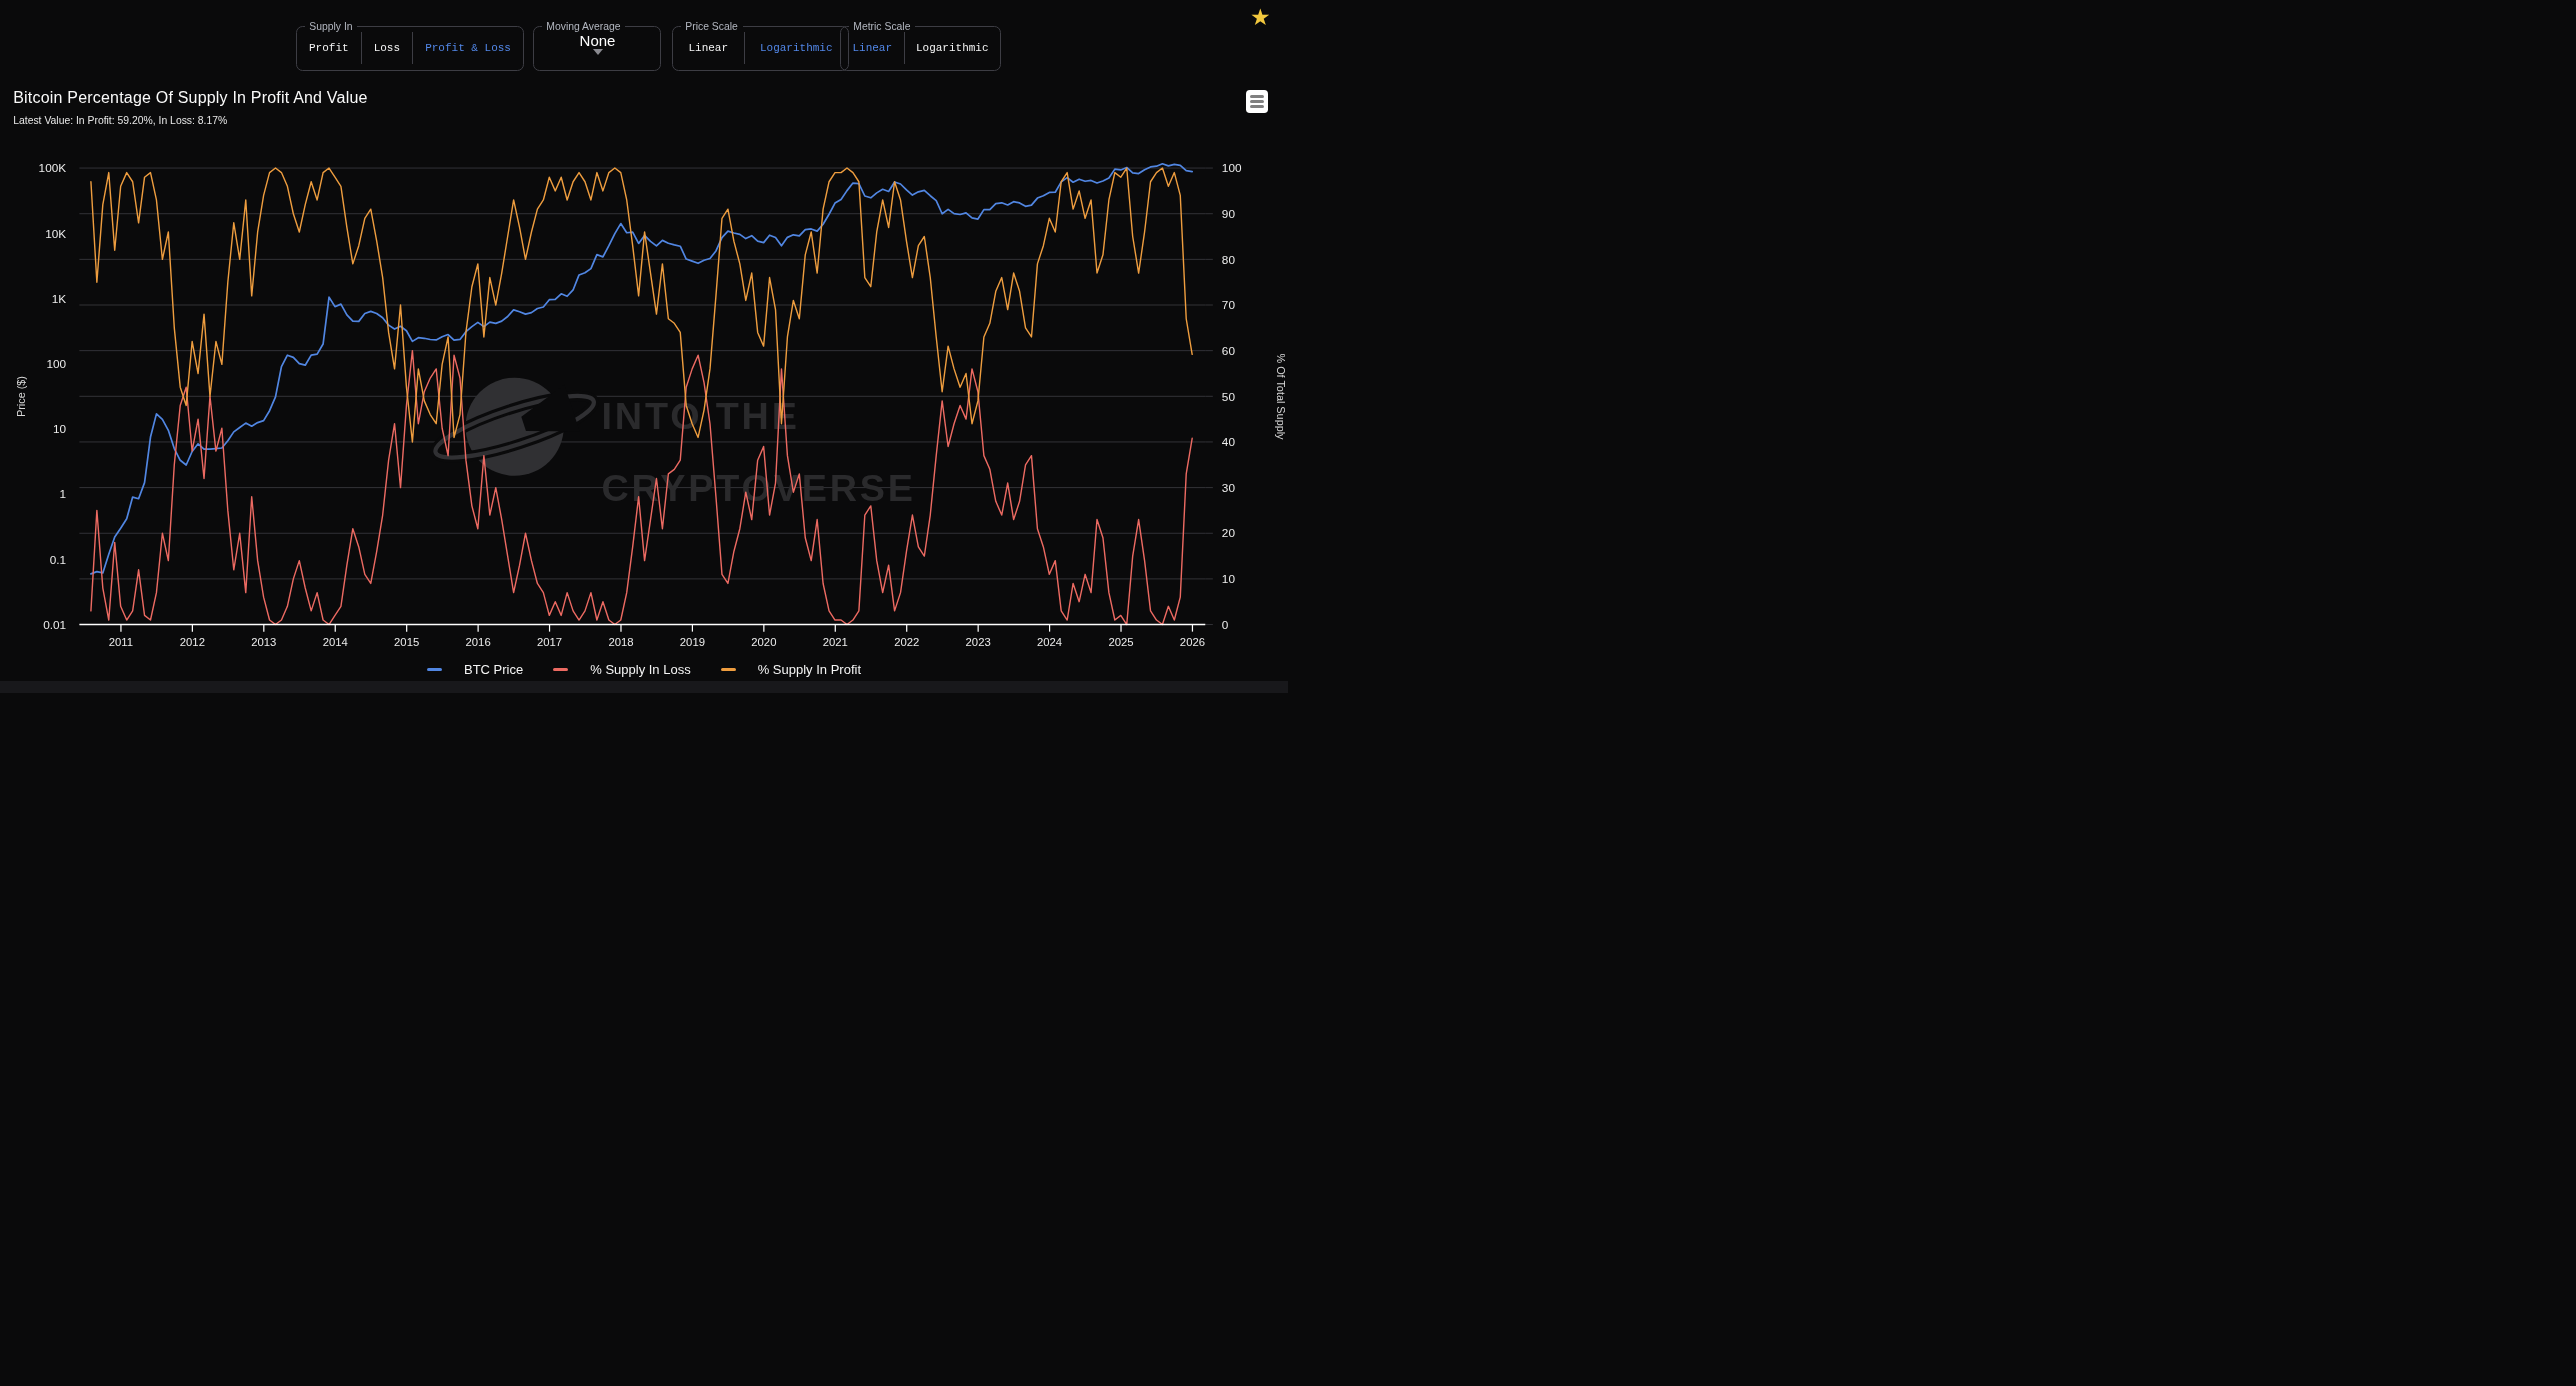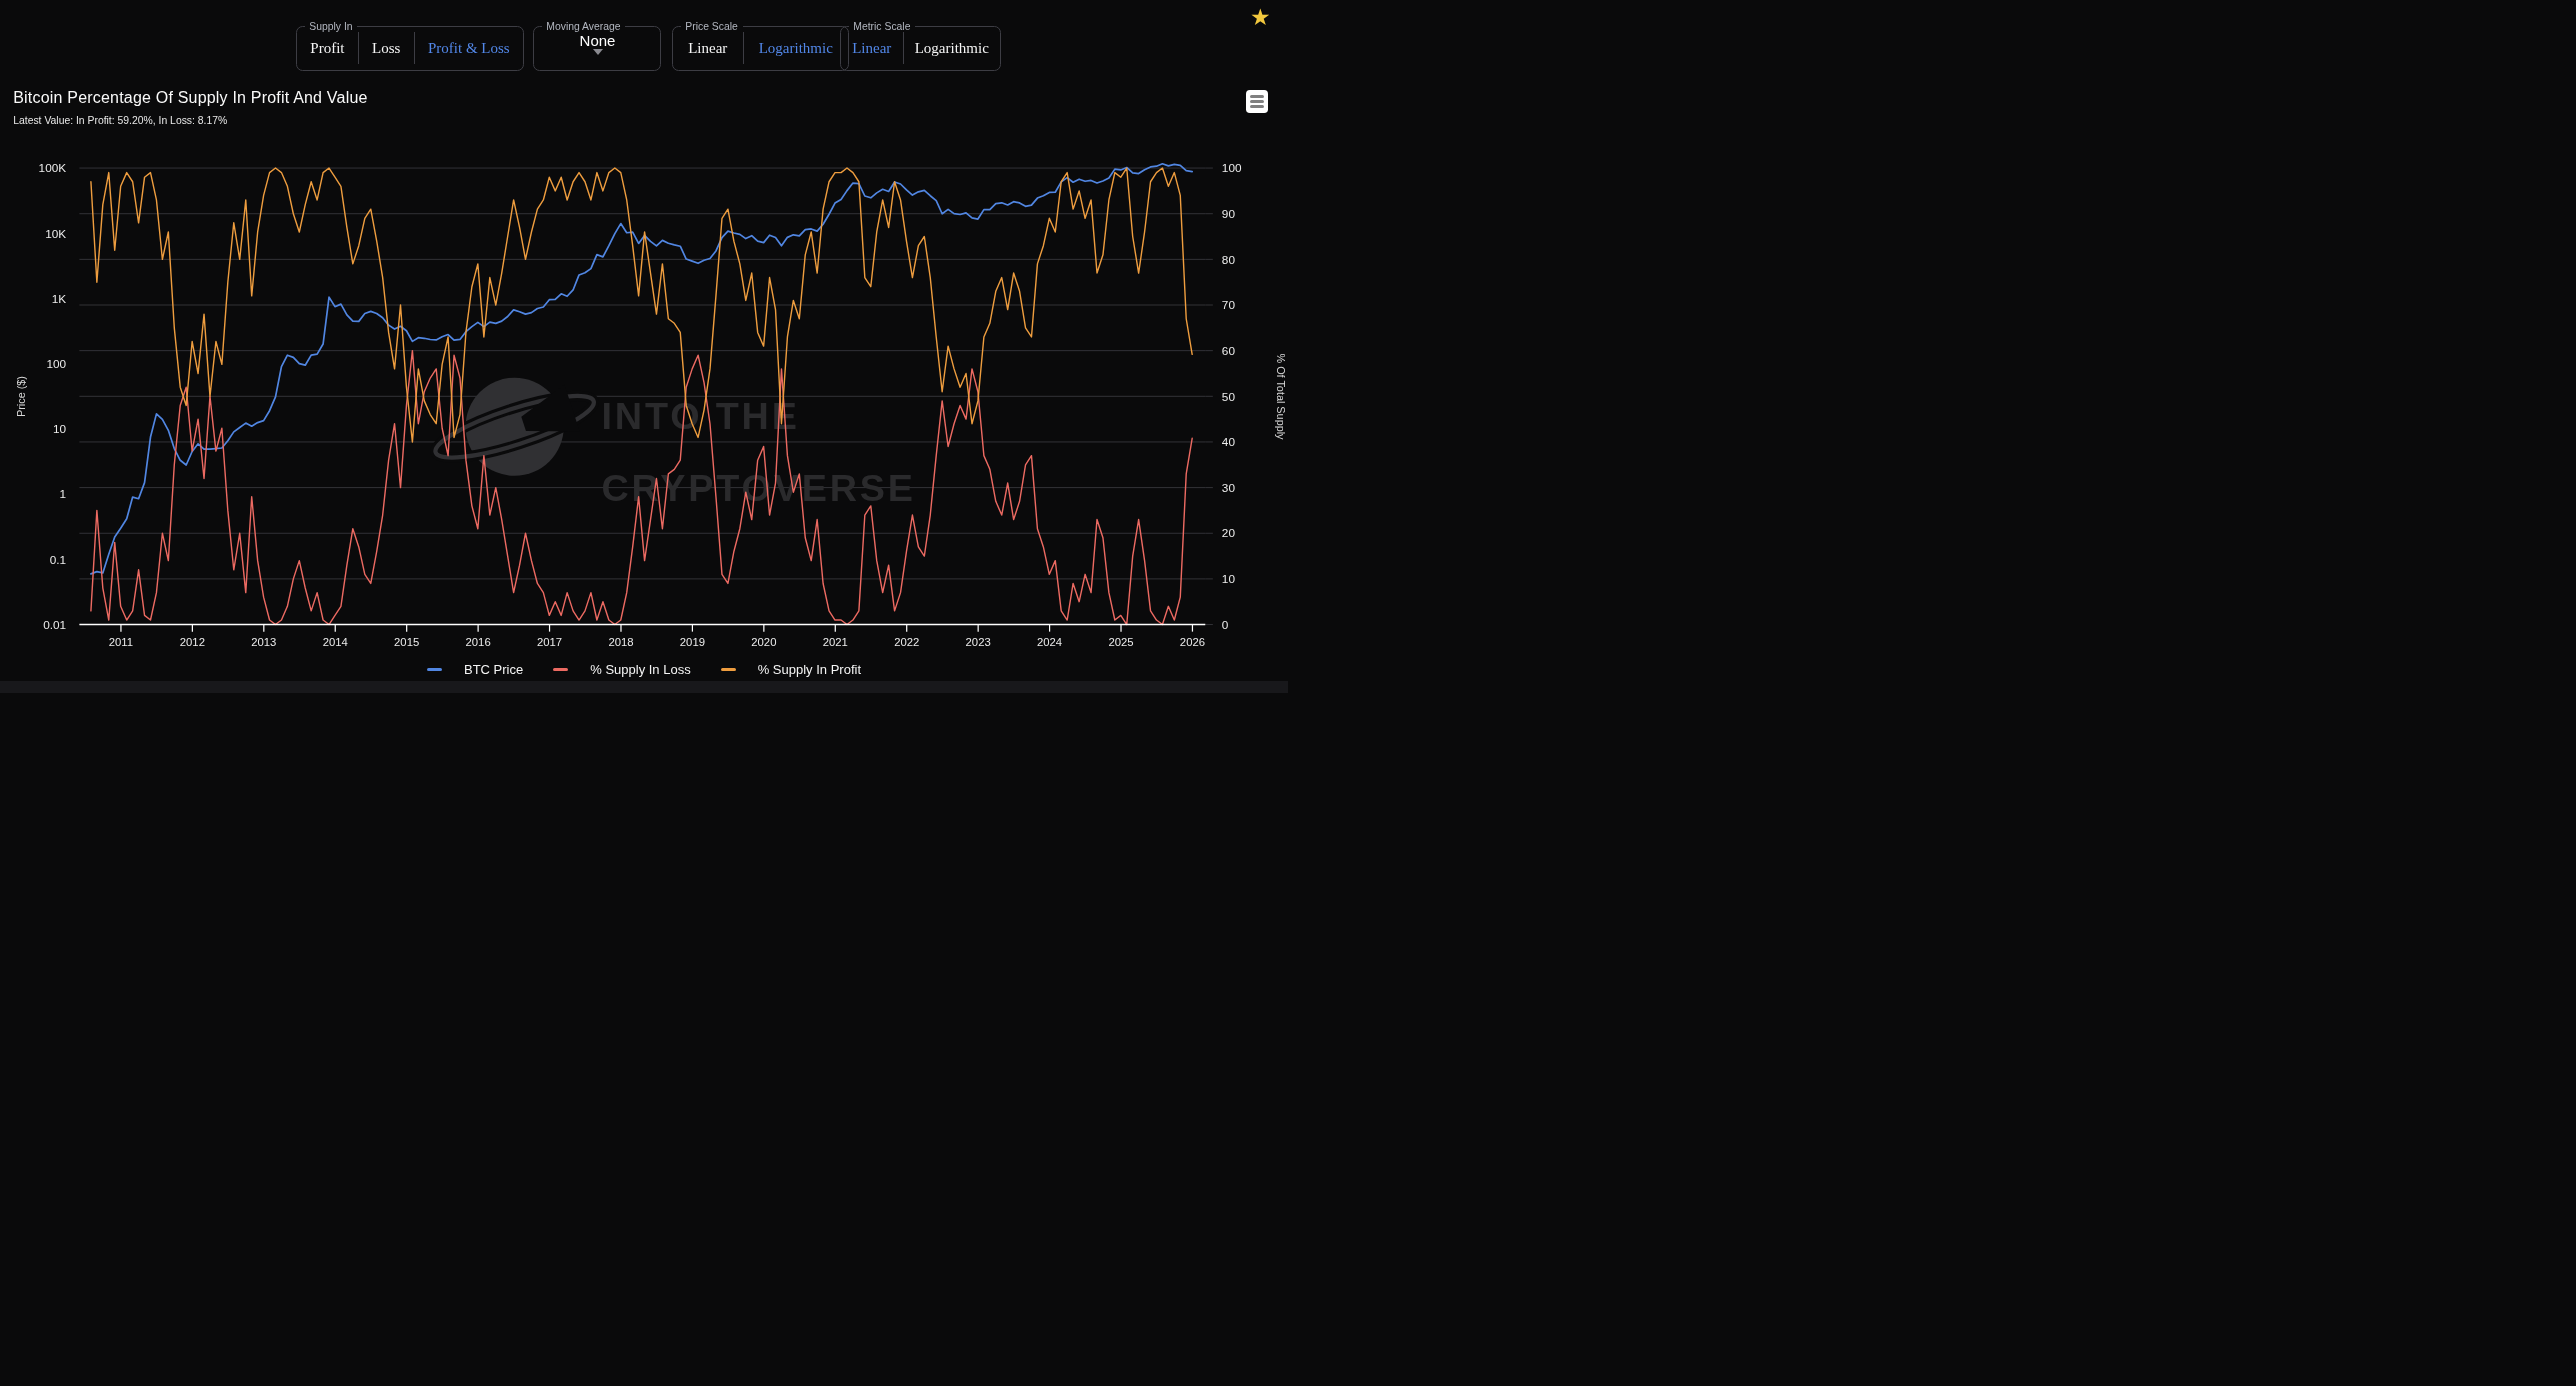--- a/index.html
+++ b/index.html
@@ -10,22 +10,22 @@
   
   .ctl{position:absolute;top:21px;height:50px;margin:0;padding:0;
        border:0.9px solid var(--border);border-radius:6.6px;box-sizing:border-box;}
   .ctl legend{font-size:10.4px;color:var(--muted);margin-left:7.6px;padding:0 4.7px;}
   #ctl-supply{left:296px;width:228px;}
   #ctl-ma{left:533px;width:128px;}
   #ctl-price{left:672px;width:177px;}
   #ctl-metric{left:840px;width:161px;}
   .opts{display:flex;height:32px;align-items:stretch;justify-content:space-evenly;}
   .btn{flex:1 1 auto;display:flex;align-items:center;justify-content:center;
-       background:none;border:none;color:#f5f5f5;font-size:15px;cursor:pointer;
-       font-family:Liberation Serif, serif;white-space:nowrap;padding:0 7.6px;}
+       background:none;border:none;color:#f5f5f5;font-size:11px;cursor:pointer;
+       font-family:Liberation Mono, monospace;white-space:nowrap;padding:0 7.6px;}
   .btn + .btn{border-left:0.9px solid var(--border);}
   .btn.selected{color:var(--accent);}
   .dd{display:flex;align-items:center;
       height:32px;padding:0 15px 0 16px;cursor:pointer;flex-direction:column;}
   .dd .val{font-size:15px;color:#fff;}
   .caret{width:0;height:0;border-left:5.7px solid transparent;border-right:5.7px solid transparent;
          border-top:6.6px solid #8a8a90;}
 
   
   .star-btn{position:absolute;left:1250px;top:5.7px;background:none;border:none;cursor:pointer;

